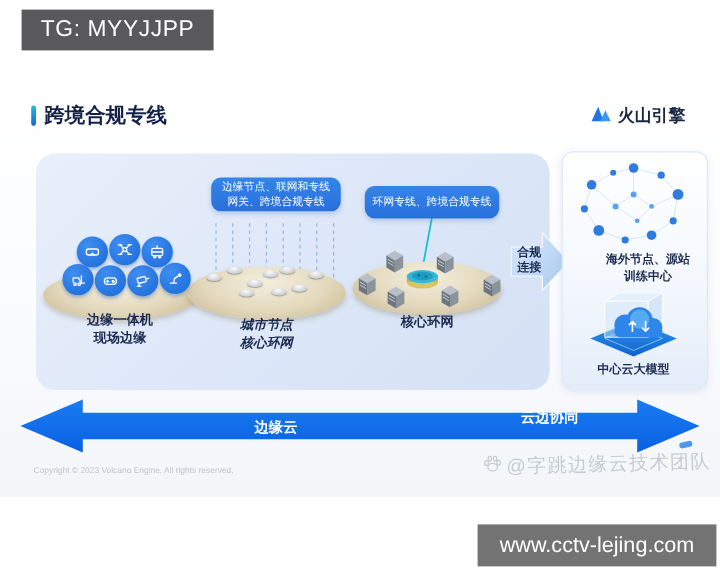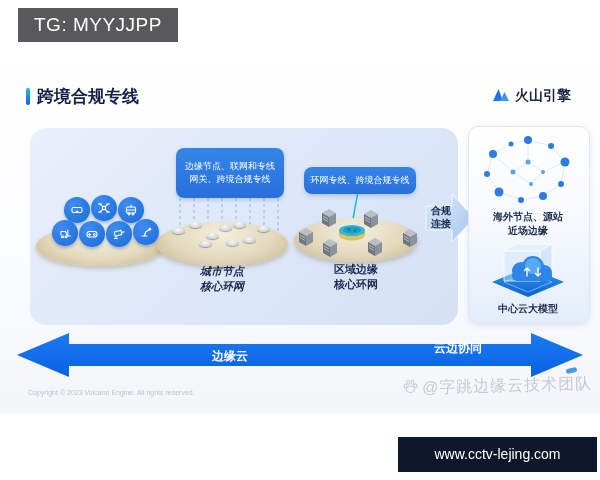--- a/index.html
+++ b/index.html
@@ -3,22 +3,22 @@
 <meta charset="utf-8">
 <style>
   html,body{margin:0;padding:0;background:#ffffff;}
   .page{position:relative;width:600px;height:480px;background:#ffffff;overflow:hidden;
         font-family:"Liberation Sans","DejaVu Sans",sans-serif;}
   .abs{position:absolute;}
 
   
   .tg-banner{left:18px;top:8px;background:#59595b;color:#fff;font-size:19px;
              padding:6px 16px;letter-spacing:.5px;}
-  .url-banner{left:398px;top:437px;width:199px;height:35px;background:#0f172a;color:#fff;
-              font-size:14px;line-height:35px;text-align:center;}
+  .url-banner{left:398px;top:437px;width:199px;height:35px;background:#737373;color:#fff;
+              font-size:18px;line-height:35px;text-align:center;}
 
   
   .slide-bg{left:0;top:52px;width:600px;height:362px;
             background:linear-gradient(180deg,#ffffff 0%,#fbfcfe 55%,#f3f5f9 100%);}
 
   
   .title-row{left:26px;top:85px;display:flex;align-items:center;gap:7px;}
   .title-bar{width:4px;height:17px;border-radius:2px;
              background:linear-gradient(180deg,#19c0d4,#1664e0);}
   .page-title{font-size:17px;font-weight:700;color:#13214a;}
@@ -26,22 +26,22 @@
   .logo-label{font-size:14px;font-weight:700;color:#1b2742;}
 
   
   .main-panel{left:30px;top:128px;width:428px;height:197px;border-radius:16px;
               background:linear-gradient(135deg,#e9effb 0%,#dbe6f7 60%,#d5e1f5 100%);}
 
   .callout{background:linear-gradient(180deg,#3585e8,#286fdc);color:#fff;border-radius:8px;
            font-size:9px;line-height:13px;display:flex;flex-direction:column;
            align-items:center;justify-content:center;text-align:center;
            box-shadow:0 2px 4px rgba(40,100,200,.25);}
-  .callout1{left:176px;top:148px;width:108px;height:50px;}
-  .callout2{left:304px;top:155px;width:112px;height:27px;margin-top:12px;}
+  .callout1{left:176px;top:148px;width:108px;height:28px;}
+  .callout2{left:304px;top:155px;width:112px;height:27px;}
 
   .disc{border-radius:50%;
         background:radial-gradient(ellipse at 50% 28%,#f4eedd 0%,#e3d9bd 55%,#cfc09c 85%,#c4b48e 100%);
         box-shadow:0 3px 4px rgba(140,125,90,.35);}
   .disc1{left:36px;top:226px;width:128px;height:40px;}
   .disc2{left:156px;top:222px;width:132px;height:44px;}
   .disc3{left:294px;top:218px;width:124px;height:44px;}
 
   .dev-icon{width:26px;height:26px;border-radius:50%;
             background:radial-gradient(circle at 35% 30%,#3f8df0,#1a6ad8);
@@ -249,26 +249,29 @@
   </svg>
   <svg class="abs" style="left:337px;top:222px;" width="30" height="20" viewBox="0 0 30 20">
     <ellipse cx="15" cy="13" rx="13" ry="5.5" fill="#d9c464"></ellipse>
     <rect x="2" y="8.5" width="26" height="4.5" fill="#cdb752"></rect>
     <ellipse cx="15" cy="8.5" rx="13" ry="5.5" fill="#35b8d8"></ellipse>
     <ellipse cx="15" cy="8" rx="9" ry="3.6" fill="#1e9dc0"></ellipse>
     <circle cx="12" cy="7.5" r="1.1" fill="#0c6e92"></circle>
       <circle cx="18" cy="8.5" r="1.1" fill="#0c6e92"></circle>
   </svg>
 
+  <div class="abs platform-label pl1">
+    <div>边缘一体机</div>
+    <div>现场边缘</div>
+  </div>
   <div class="abs platform-label pl2">
     <div>城市节点</div>
     <div>核心环网</div>
   </div>
   <div class="abs platform-label pl3">
-    <div>区域边缘</div>
     <div>核心环网</div>
   </div>
 
   <svg class="abs" style="left:424px;top:186px;" width="52" height="64" viewBox="0 0 52 64">
     <defs>
       <linearGradient id="carrow" x1="0" y1="0" x2="1" y2="1">
         <stop offset="0" stop-color="#d9e8fa"></stop>
           <stop offset="1" stop-color="#a9c9ef"></stop>
       </linearGradient>
     </defs>
@@ -312,23 +315,23 @@
         <circle cx="17" cy="22" r="4"></circle>
       <circle cx="35" cy="12" r="2.5"></circle>
     </g>
     <g fill="#5aa2ee">
       <circle cx="52" cy="30" r="2.5"></circle>
         <circle cx="67" cy="40" r="2"></circle>
         <circle cx="37" cy="40" r="2.5"></circle>
         <circle cx="55" cy="52" r="2"></circle>
     </g>
   </svg>
-  <div class="abs rp-label" style="left:468px;top:210px;">
+  <div class="abs rp-label" style="left:468px;top:210px;padding-left:12px;">
     <div>海外节点、源站</div>
-    <div>近场边缘</div>
+    <div>训练中心</div>
   </div>
   <svg class="abs" style="left:488px;top:238px;" width="80" height="62" viewBox="0 0 80 62">
     <defs>
       <linearGradient id="plat" x1="0" y1="0" x2="0" y2="1">
         <stop offset="0" stop-color="#2f9de8"></stop>
           <stop offset="1" stop-color="#0f5fd0"></stop>
       </linearGradient>
     </defs>
     <polygon points="40,59 76,44 40,29 4,44" fill="url(#plat)"></polygon>
     <polygon points="40,54 64,44 40,34 16,44" fill="none" stroke="#7cc4f4" stroke-width="0.8"></polygon>

